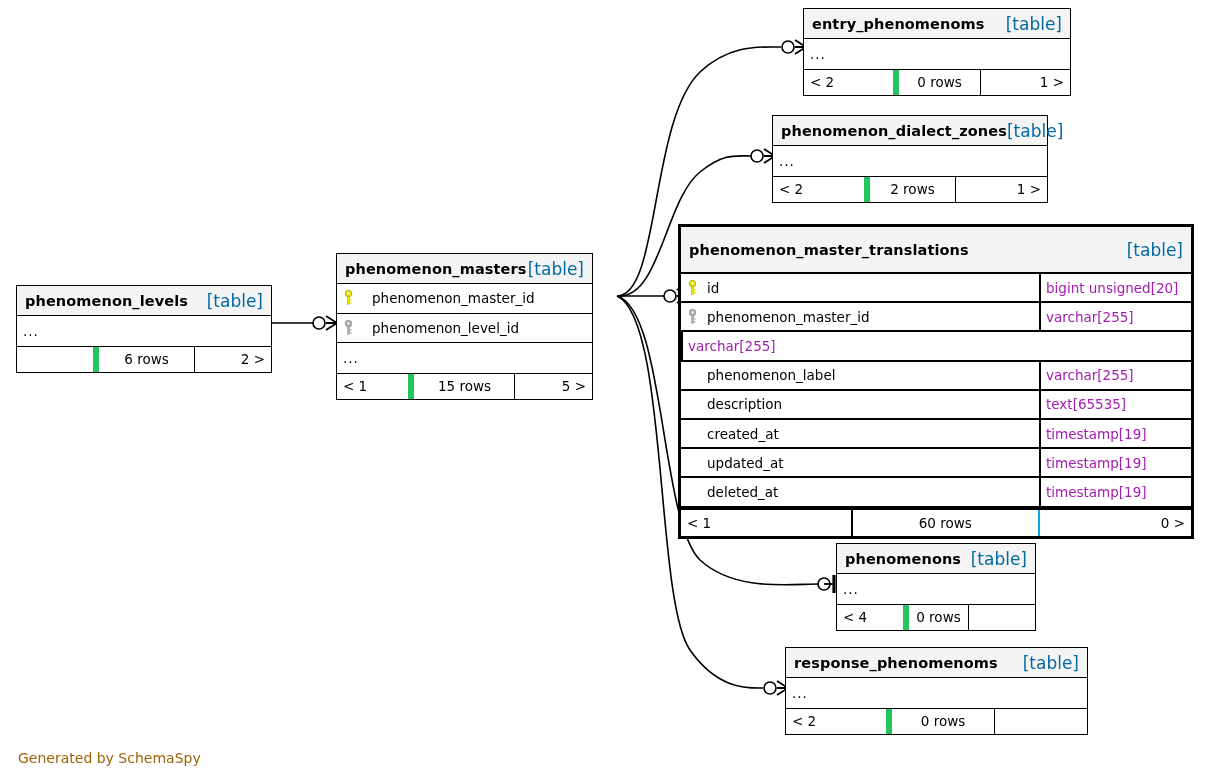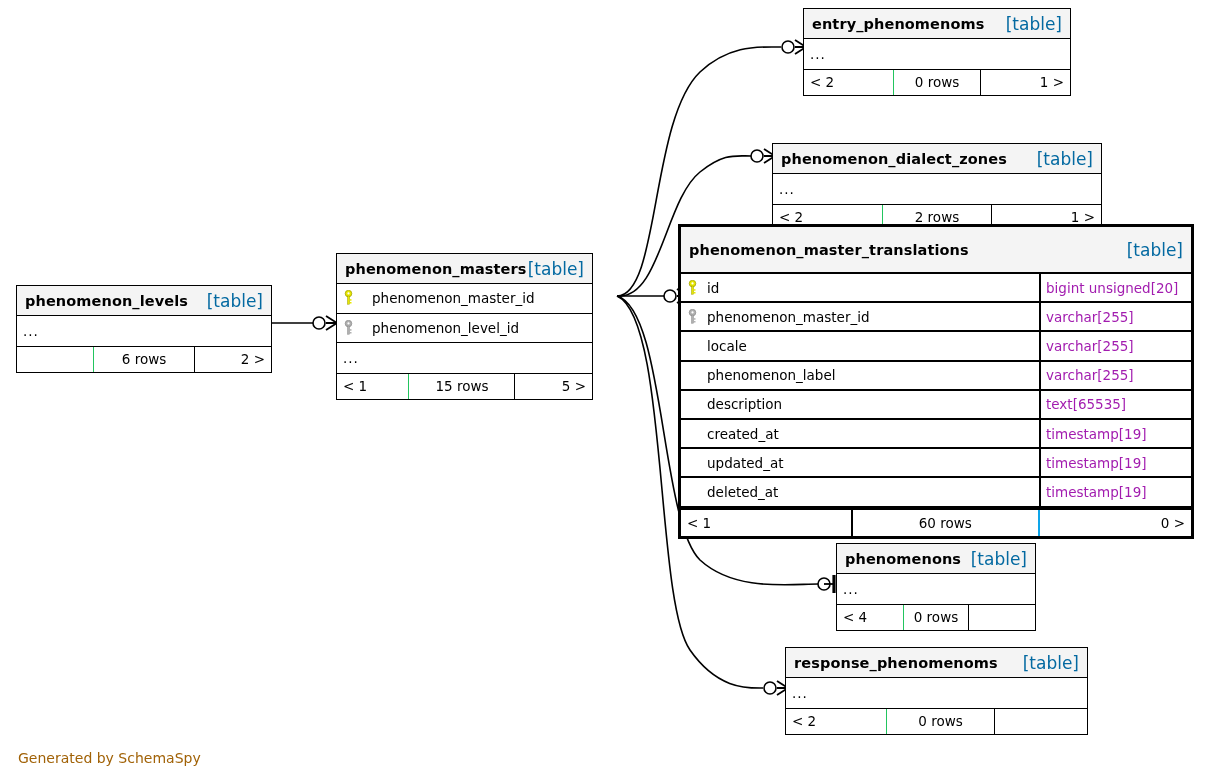--- a/index.html
+++ b/index.html
@@ -32,21 +32,21 @@
            white-space:nowrap;border-left:2px solid #000;display:flex;align-items:center;height:100%;}
   .ellipsis{font-size:13.5px;color:#000;padding-left:6px;letter-spacing:1px;}
 
   .keyico{width:11px;height:16px;margin-right:9px;flex:0 0 11px;display:block;}
 
   .tfoot{display:flex;height:26px;box-sizing:border-box;border-top:1px solid #000;}
   .tbl.focus .tfoot{border-top:2px solid #000;height:28px;}
   .fcell{font-size:13.5px;color:#000;display:flex;align-items:center;box-sizing:border-box;
          height:100%;padding:0 6px;}
   .fcell.l{justify-content:flex-start;}
-  .fcell.c{justify-content:center;border-left:1px solid #22c55e;border-right:1px solid #000;}
+  .fcell.c{justify-content:center;border-left:6px solid #22c55e;border-right:1px solid #000;}
   .fcell.r{justify-content:flex-end;}
   .tbl.focus .fcell.c{border-left:2px solid #000;border-right:2px solid #0ea5e9;}
 
   .caption{position:absolute;left:18px;top:750px;font-size:14px;color:#a16207;}
 </style>
 </head>
 <body>
 
 <div id="canvas">
 
@@ -99,21 +99,21 @@
         <span class="ellipsis">...</span>
       </div>
     </div>
     <div class="tfoot">
       <div class="fcell l" style="width:33.33%">&lt; 2</div>
       <div class="fcell c" style="width:33.33%">0 rows</div>
       <div class="fcell r" style="width:33.34%">1 &gt;</div>
     </div>
   </div>
 
-  <div class="tbl" style="left:772px;top:115px;width:330px;margin-top:28px;">
+  <div class="tbl" style="left:772px;top:115px;width:276px;">
     <div class="thead">
       <span class="tname">phenomenon_dialect_zones</span>
       <span class="ttag">[table]</span>
     </div>
     <div class="rowsarea">
       <div class="row">
         <span class="ellipsis">...</span>
       </div>
     </div>
     <div class="tfoot">
@@ -152,23 +152,20 @@
             <rect x="4.5" y="6" width="2" height="8.2" fill="#b0b0b0" stroke="#8a8a8a" stroke-width="0.5"></rect>
             <rect x="6.5" y="9.2" width="2" height="1.5" fill="#b0b0b0"></rect>
             <rect x="6.5" y="12" width="2" height="1.5" fill="#b0b0b0"></rect>
           </svg>
           <span>phenomenon_master_id</span>
         </span>
         <span class="coltype" style="width:152px">varchar[255]</span>
       </div>
 
       <div class="row">
-        <span class="colname" style="padding-left:26px">
-          <span>locale</span>
-        </span>
         <span class="coltype" style="width:152px">varchar[255]</span>
       </div>
 
       <div class="row">
         <span class="colname" style="padding-left:26px">
           <span>phenomenon_label</span>
         </span>
         <span class="coltype" style="width:152px">varchar[255]</span>
       </div>
 

